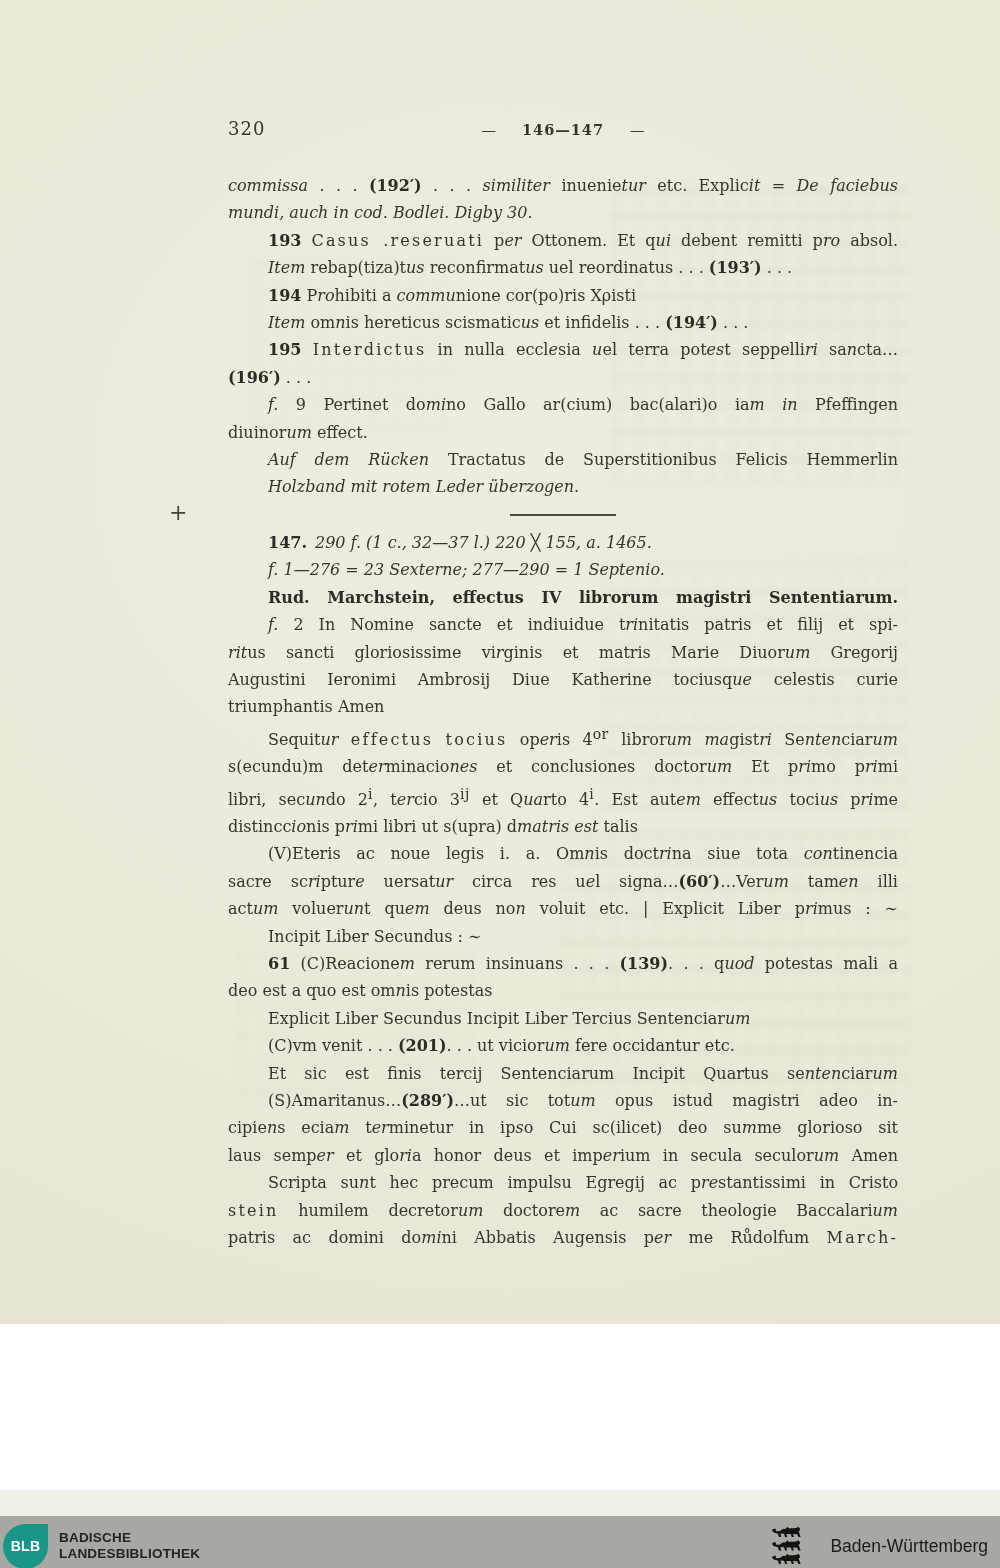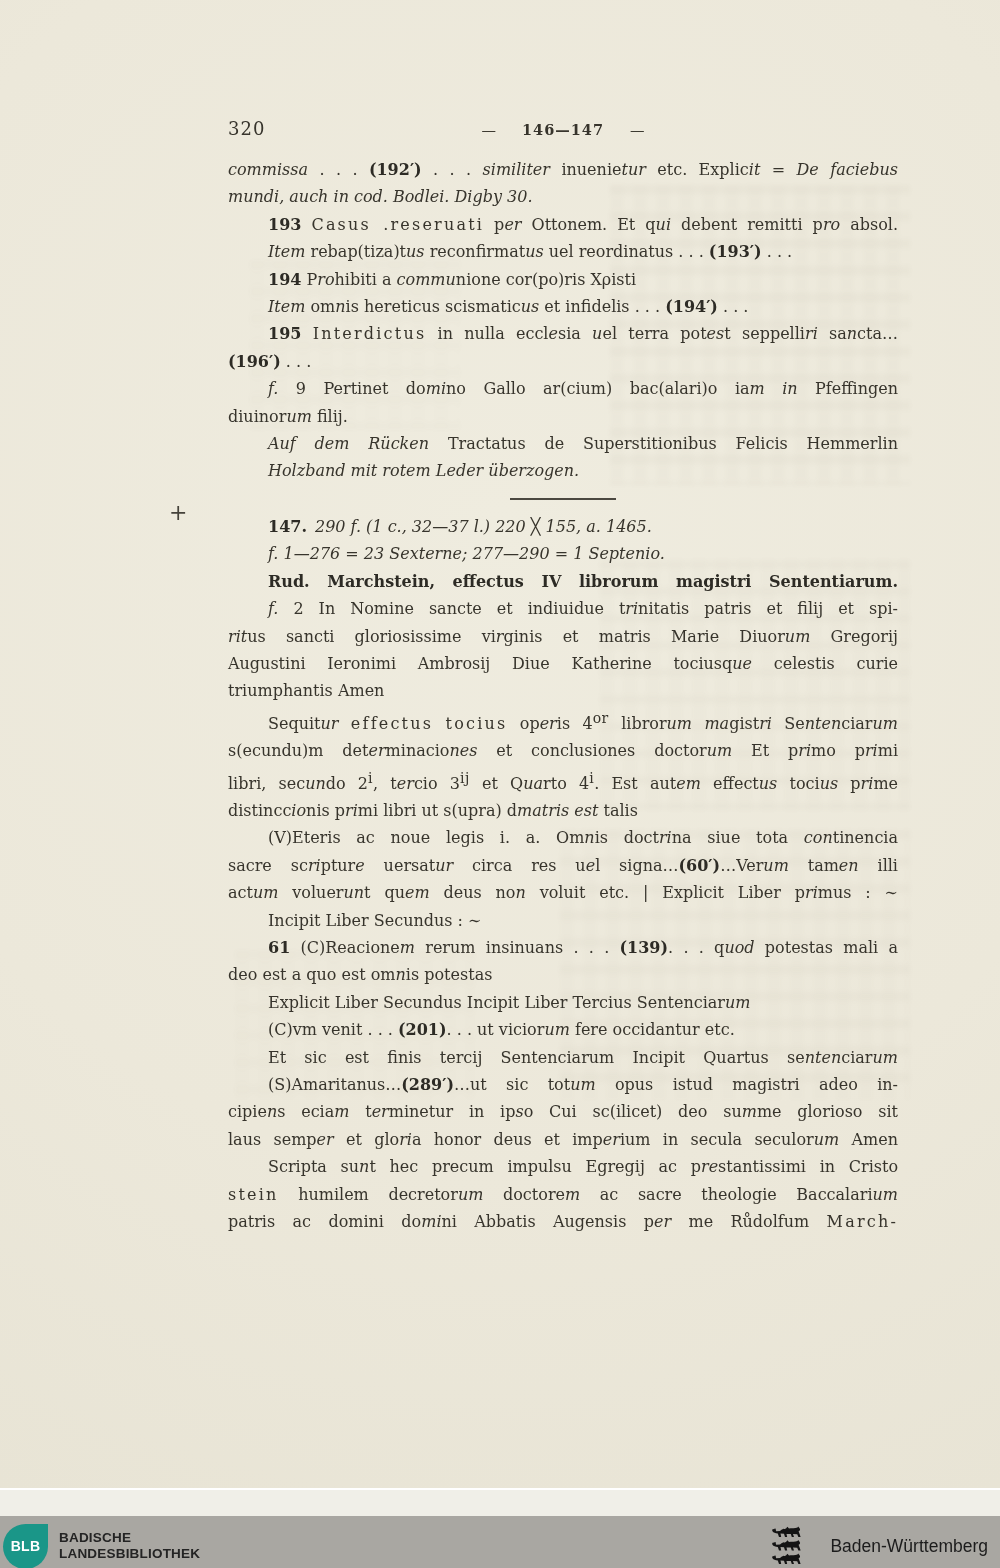--- a/index.html
+++ b/index.html
@@ -1,38 +1,38 @@
 <!DOCTYPE html>
 <html style="--paper: #ece8da; --ink: #37342c; --bar: #a9a7a2; --teal: #1a9688; --strip: #f0efe8;"><head>
 <meta charset="utf-8">
 <style>
   :root{
     --paper:#ece8da; --ink:#37342c; --bar:#a9a7a2; --teal:#1a9688; --strip:#f0efe8;
   }
   html,body{margin:0;padding:0;}
   body{width:1000px;height:1568px;overflow:hidden;background:#fff;}
   .screen{position:relative;width:1000px;height:1568px;font-family:"DejaVu Serif","Liberation Serif",serif;color:var(--ink);}
-  .paper{position:absolute;left:0;top:0;width:1000px;height:1488px;
+  .paper{position:absolute;left:0;top:0;width:1000px;height:1324px;
     background:radial-gradient(ellipse 120% 80% at 50% 35%, #efecdf 0%, var(--paper) 55%, #e7e3d4 100%);}
   .strip{position:absolute;left:0;top:1490px;width:1000px;height:26px;background:var(--strip);}
 
   
   .ghost{position:absolute;filter:blur(2px);
     background:repeating-linear-gradient(180deg, rgba(105,95,72,.18) 0 9px, rgba(0,0,0,0) 9px 27px),
                repeating-linear-gradient(90deg, rgba(105,95,72,.10) 0 14px, rgba(0,0,0,0) 14px 23px);}
 
   .hdr{position:absolute;left:228px;top:118px;width:670px;height:26px;}
   .pgnum{position:absolute;left:0;top:0;font-size:18px;letter-spacing:1px;}
   .folio{position:absolute;left:0;right:0;top:3px;text-align:center;font-size:14.5px;font-weight:bold;}
   .folio .dash{font-weight:normal;}
   .folio .fr{margin:0 26px;letter-spacing:1px;}
 
   .plus{position:absolute;left:169px;top:500px;font-size:22px;color:#45423a;}
 
-  .col{position:absolute;left:228px;top:156px;width:670px;font-size:16px;line-height:27.4px;color:var(--ink);}
+  .col{position:absolute;left:228px;top:172px;width:670px;font-size:16px;line-height:27.4px;color:var(--ink);}
   .line{min-height:27.4px;}
   .line.ind{padding-left:40px;}
   .line.j{text-align:justify;text-align-last:justify;}
   .it{font-style:italic;}
   .bd{font-weight:bold;color:#2d2b25;}
   .sp{letter-spacing:2.2px;}
   .sup{font-size:14px;vertical-align:6px;letter-spacing:.5px;}
   .rulewrap{height:28px;position:relative;}
   .rule{position:absolute;left:50%;top:13px;width:106px;height:2px;margin-left:-53px;background:#4b4840;}
 
@@ -70,21 +70,21 @@
     <div class="col">
         <div class="line j"><span class="it">commissa</span><span> . . . </span><span class="bd">(192′)</span><span> . . . </span><span class="it">similiter</span><span> inuenie</span><span class="it">tur</span><span> etc. Explic</span><span class="it">it</span><span> = </span><span class="it">De faciebus</span></div>
         <div class="line"><span class="it">mundi, auch in cod. Bodlei. Digby 30.</span></div>
         <div class="line ind j"><span class="bd">193</span><span> </span><span class="sp">Casus .reseruati</span><span> p</span><span class="it">er</span><span> Ottonem. Et q</span><span class="it">ui</span><span> debent remitti p</span><span class="it">ro</span><span> absol.</span></div>
         <div class="line ind"><span class="it">Item</span><span> rebap(tiza)t</span><span class="it">us</span><span> reconfirmat</span><span class="it">us</span><span> uel reordinatus . . . </span><span class="bd">(193′)</span><span> . . .</span></div>
         <div class="line ind"><span class="bd">194</span><span> P</span><span class="it">ro</span><span>hibiti a </span><span class="it">commu</span><span>nione cor(po)ris Xρisti</span></div>
         <div class="line ind"><span class="it">Item</span><span> om</span><span class="it">n</span><span>is hereticus scismatic</span><span class="it">us</span><span> et infidelis . . . </span><span class="bd">(194′)</span><span> . . .</span></div>
         <div class="line ind j"><span class="bd">195</span><span> </span><span class="sp">Interdictus</span><span> in nulla eccl</span><span class="it">e</span><span>sia </span><span class="it">u</span><span>el terra pot</span><span class="it">es</span><span>t seppelli</span><span class="it">ri</span><span> sa</span><span class="it">n</span><span>cta…</span></div>
         <div class="line"><span class="bd">(196′)</span><span> . . .</span></div>
         <div class="line ind j"><span class="it">f.</span><span> 9 Pertinet do</span><span class="it">mi</span><span>no Gallo ar(cium) bac(alari)o ia</span><span class="it">m</span><span> </span><span class="it">in</span><span> Pfeffingen</span></div>
-        <div class="line"><span>diuinor</span><span class="it">um</span><span> filij.</span></div>
+        <div class="line"><span>diuinor</span><span class="it">um</span><span> effect.</span></div>
         <div class="line ind j"><span class="it">Auf dem Rücken</span><span> Tractatus de Superstitionibus Felicis Hemmerlin</span></div>
         <div class="line ind"><span class="it">Holzband mit rotem Leder überzogen.</span></div>
         <div class="rulewrap">
           <div class="rule"></div>
         </div>
         <div class="line ind"><span class="bd">147.</span><span> </span><span class="it">290 f. (1 c., 32—37 l.) 220 ╳ 155, a. 1465.</span></div>
         <div class="line ind"><span class="it">f. 1—276 = 23 Sexterne; 277—290 = 1 Septenio.</span></div>
         <div class="line ind j"><span class="bd">Rud. Marchstein, effectus IV librorum magistri Sententiarum.</span></div>
         <div class="line ind j"><span class="it">f.</span><span> 2 In Nomine sancte et indiuidue t</span><span class="it">ri</span><span>nitatis patris et filij et spi-</span></div>
         <div class="line j"><span class="it">rit</span><span>us sancti gloriosissime vi</span><span class="it">r</span><span>ginis et matris Marie Diuor</span><span class="it">um</span><span> Gregorij</span></div>

